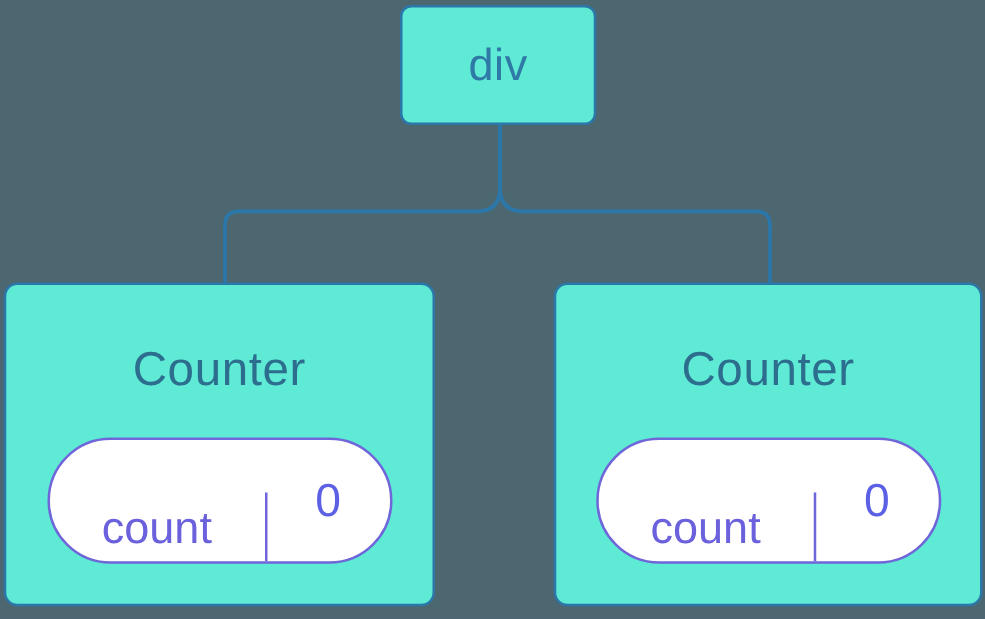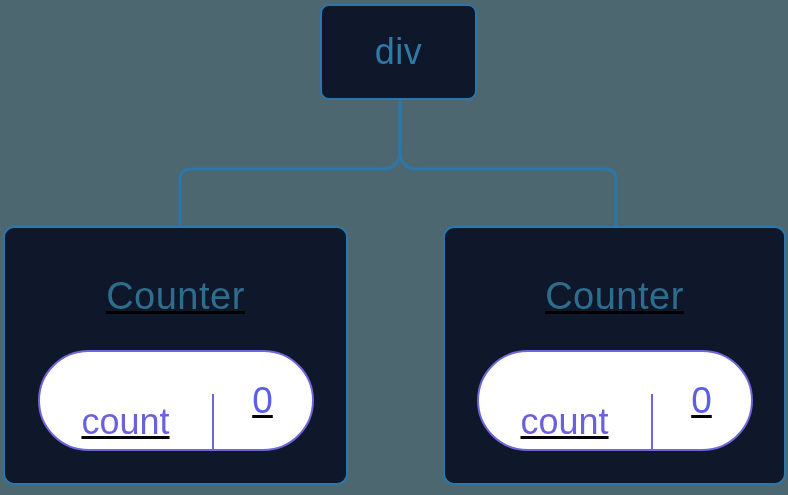--- a/index.html
+++ b/index.html
@@ -15,21 +15,21 @@
     overflow: hidden;
   }
   .connector-svg {
     position: absolute;
     left: 0; top: 0;
     width: 788px; height: 495px;
     pointer-events: none;
   }
   .node {
     position: absolute;
-    background: #0f172a;
+    background: #5eead4;
     border: 2.5px solid #2B77A9;
     box-sizing: border-box;
   }
   .root-node {
     left: 320px; top: 4px;
     width: 157px; height: 96px;
     border-radius: 9px;
     display: flex;
     align-items: center;
     justify-content: center;
@@ -40,21 +40,20 @@
     color: #2E79A6;
     letter-spacing: 0.5px;
   }
   .card {
     top: 226px;
     height: 259px;
     border-radius: 11px;
     display: flex;
     flex-direction: column;
     align-items: center;
-    text-decoration: underline;
   }
   .card-left  { left: 3px;   width: 345px; }
   .card-right { left: 443px; width: 343px; }
   .card-title {
     height: 122px;
     display: flex;
     align-items: center;
     justify-content: center;
     padding-top: 14px;
     box-sizing: border-box;

